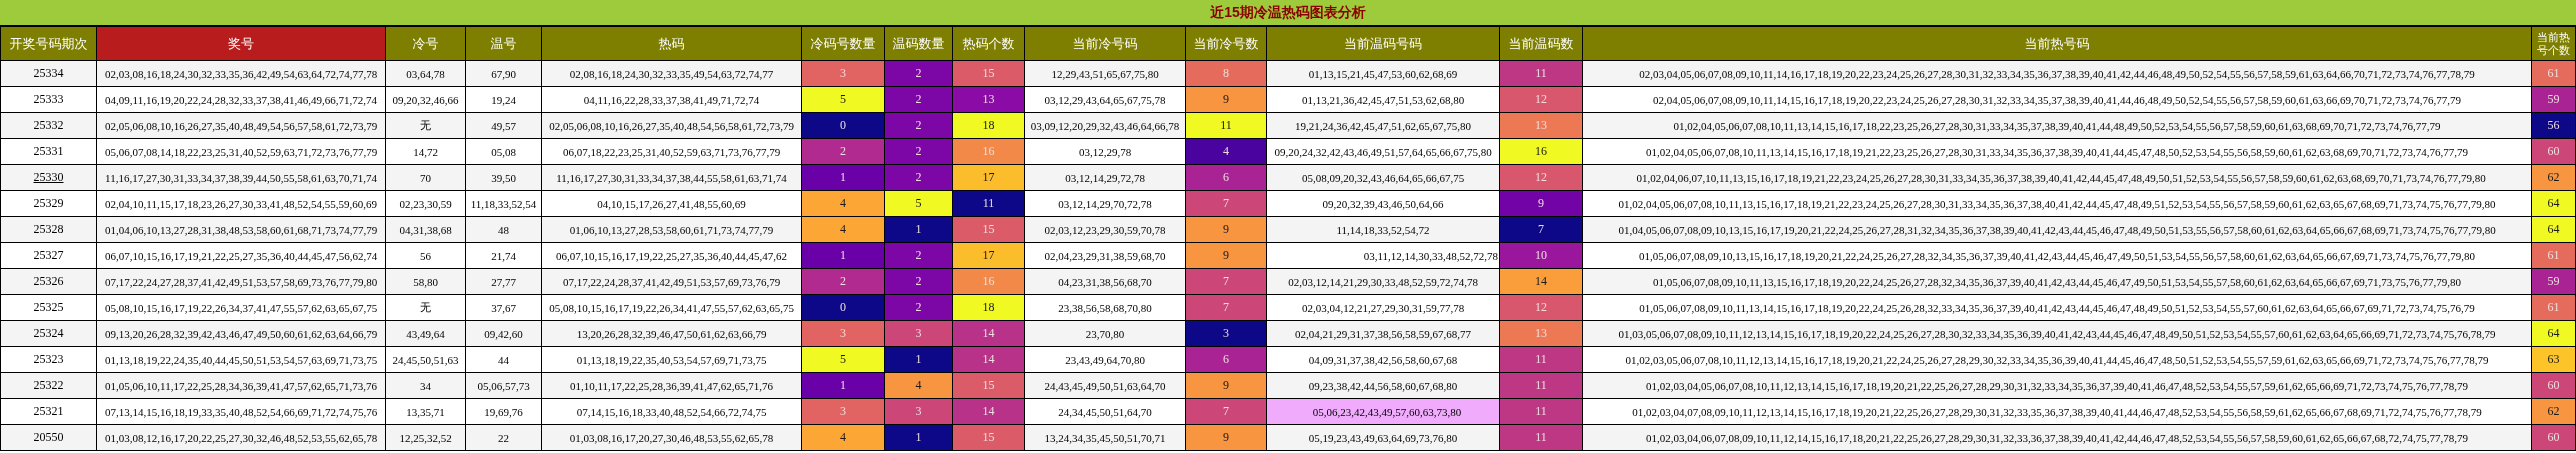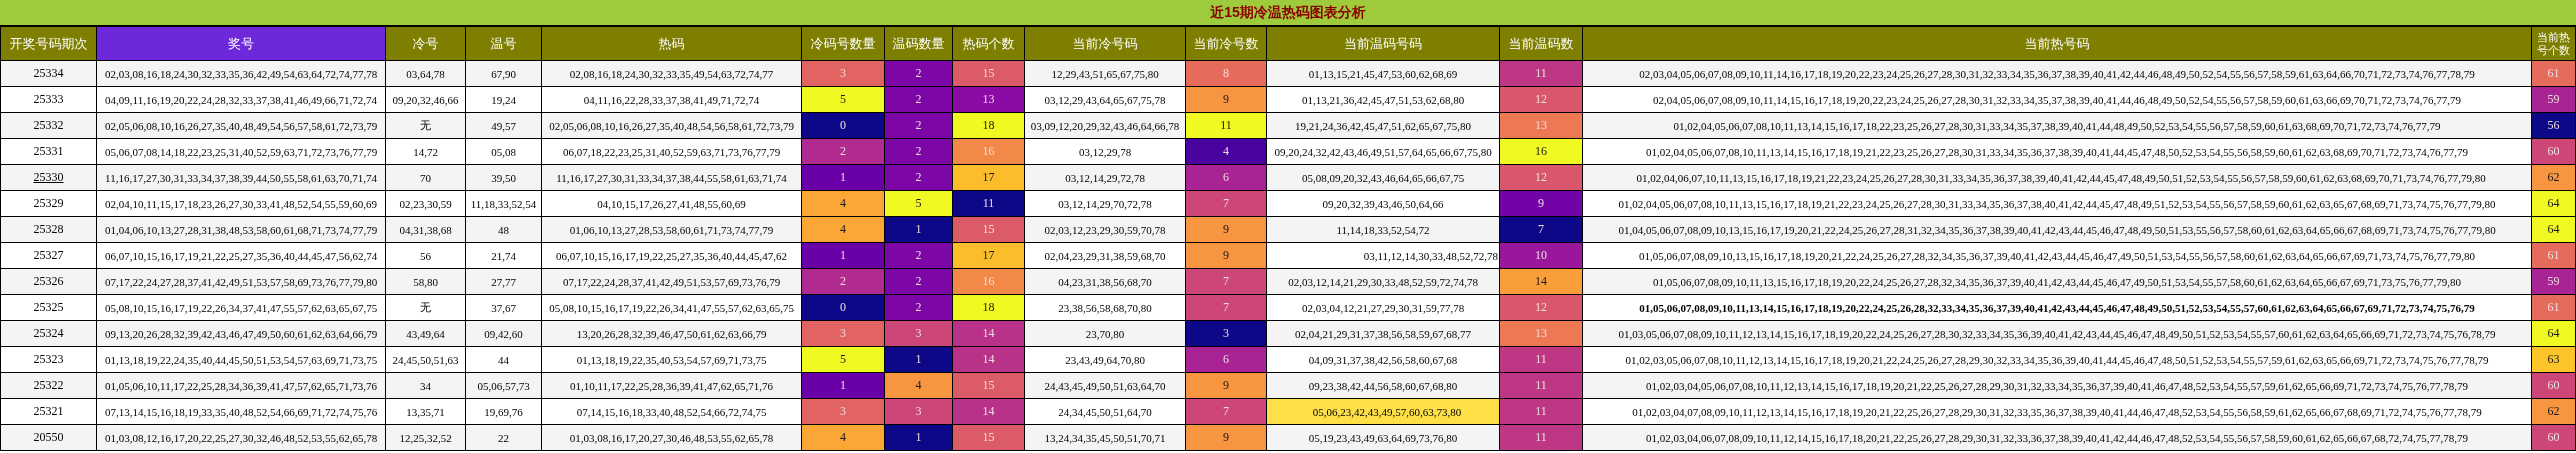--- a/index.html
+++ b/index.html
@@ -37,21 +37,21 @@
       <col style="width: 161px;">
       <col style="width: 81px;">
       <col style="width: 233px;">
       <col style="width: 83px;">
       <col style="width: 949px;">
       <col style="width: 44px;">
     </colgroup>
   <thead>
       <tr>
         <th style="background: rgb(126, 126, 0); color: rgb(255, 255, 255);">开奖号码期次</th>
-        <th style="background: #6d28d9; color: rgb(255, 255, 255);">奖号</th>
+        <th style="background: #b91c1c; color: rgb(255, 255, 255);">奖号</th>
         <th style="background: rgb(126, 126, 0); color: rgb(255, 255, 255);">冷号</th>
         <th style="background: rgb(126, 126, 0); color: rgb(255, 255, 255);">温号</th>
         <th style="background: rgb(126, 126, 0); color: rgb(255, 255, 255);">热码</th>
         <th style="background: rgb(126, 126, 0); color: rgb(255, 255, 255);">冷码号数量</th>
         <th style="background: rgb(126, 126, 0); color: rgb(255, 255, 255); margin-left: 40px;">温码数量</th>
         <th style="background: rgb(126, 126, 0); color: rgb(255, 255, 255);">热码个数</th>
         <th style="background: rgb(126, 126, 0); color: rgb(255, 255, 255);">当前冷号码</th>
         <th style="background: rgb(126, 126, 0); color: rgb(255, 255, 255);">当前冷号数</th>
         <th style="background: rgb(126, 126, 0); color: rgb(255, 255, 255);">当前温码号码</th>
         <th style="background: rgb(126, 126, 0); color: rgb(255, 255, 255);">当前温码数</th>
@@ -210,21 +210,21 @@
         <td style="background: rgb(255, 255, 255);">无</td>
         <td style="background: rgb(255, 255, 255);">37,67</td>
         <td style="background: rgb(255, 255, 255);">05,08,10,15,16,17,19,22,26,34,41,47,55,57,62,63,65,75</td>
         <td class="count" style="background: rgb(13, 8, 135); color: rgb(237, 222, 222);">0</td>
         <td class="count" style="background: rgb(125, 7, 166); color: rgb(237, 222, 222);">2</td>
         <td class="count" style="background: rgb(240, 249, 33); color: rgb(26, 26, 26);">18</td>
         <td style="background: rgb(255, 255, 255);">23,38,56,58,68,70,80</td>
         <td class="count" style="background: rgb(204, 71, 120); color: rgb(237, 222, 222);">7</td>
         <td style="background: rgb(255, 255, 255);">02,03,04,12,21,27,29,30,31,59,77,78</td>
         <td class="count" style="background: rgb(216, 87, 108); color: rgb(237, 222, 222);">12</td>
-        <td style="background: rgb(255, 255, 255); font-weight: bold;">01,05,06,07,08,09,10,11,13,14,15,16,17,18,19,20,22,24,25,26,28,32,33,34,35,36,37,39,40,41,42,43,44,45,46,47,48,49,50,51,52,53,54,55,57,60,61,62,63,64,65,66,67,69,71,72,73,74,75,76,79</td>
+        <td style="background: rgb(255, 255, 255);">01,05,06,07,08,09,10,11,13,14,15,16,17,18,19,20,22,24,25,26,28,32,33,34,35,36,37,39,40,41,42,43,44,45,46,47,48,49,50,51,52,53,54,55,57,60,61,62,63,64,65,66,67,69,71,72,73,74,75,76,79</td>
         <td class="count" style="background: rgb(229, 108, 92); color: rgb(237, 222, 222);">61</td>
       </tr>
       <tr>
         <td class="period" style="background: rgb(244, 244, 244);">25324</td>
         <td style="background: rgb(244, 244, 244);">09,13,20,26,28,32,39,42,43,46,47,49,50,60,61,62,63,64,66,79</td>
         <td style="background: rgb(244, 244, 244);">43,49,64</td>
         <td style="background: rgb(244, 244, 244);">09,42,60</td>
         <td style="background: rgb(244, 244, 244);">13,20,26,28,32,39,46,47,50,61,62,63,66,79</td>
         <td class="count" style="background: rgb(225, 100, 98); color: rgb(237, 222, 222);">3</td>
         <td class="count" style="background: rgb(204, 71, 120); color: rgb(237, 222, 222);">3</td>
@@ -272,21 +272,21 @@
         <td class="period" style="background: rgb(255, 255, 255);">25321</td>
         <td style="background: rgb(255, 255, 255);">07,13,14,15,16,18,19,33,35,40,48,52,54,66,69,71,72,74,75,76</td>
         <td style="background: rgb(255, 255, 255);">13,35,71</td>
         <td style="background: rgb(255, 255, 255);">19,69,76</td>
         <td style="background: rgb(255, 255, 255);">07,14,15,16,18,33,40,48,52,54,66,72,74,75</td>
         <td class="count" style="background: rgb(225, 100, 98); color: rgb(237, 222, 222);">3</td>
         <td class="count" style="background: rgb(204, 71, 120); color: rgb(237, 222, 222);">3</td>
         <td class="count" style="background: rgb(185, 50, 137); color: rgb(237, 222, 222);">14</td>
         <td style="background: rgb(255, 255, 255);">24,34,45,50,51,64,70</td>
         <td class="count" style="background: rgb(204, 71, 120); color: rgb(237, 222, 222);">7</td>
-        <td style="background: #fde047; padding-left: 9px;">05,06,23,42,43,49,57,60,63,73,80</td>
+        <td style="background: #f0abfc; padding-left: 9px;">05,06,23,42,43,49,57,60,63,73,80</td>
         <td class="count" style="background: rgb(189, 55, 133); color: rgb(237, 222, 222);">11</td>
         <td style="background: rgb(255, 255, 255);">01,02,03,04,07,08,09,10,11,12,13,14,15,16,17,18,19,20,21,22,25,26,27,28,29,30,31,32,33,35,36,37,38,39,40,41,44,46,47,48,52,53,54,55,56,58,59,61,62,65,66,67,68,69,71,72,74,75,76,77,78,79</td>
         <td class="count" style="background: rgb(247, 149, 65); color: rgb(26, 26, 26);">62</td>
       </tr>
       <tr>
         <td class="period" style="background: rgb(244, 244, 244);">20550</td>
         <td style="background: rgb(244, 244, 244);">01,03,08,12,16,17,20,22,25,27,30,32,46,48,52,53,55,62,65,78</td>
         <td style="background: rgb(244, 244, 244);">12,25,32,52</td>
         <td style="background: rgb(244, 244, 244);">22</td>
         <td style="background: rgb(244, 244, 244);">01,03,08,16,17,20,27,30,46,48,53,55,62,65,78</td>

